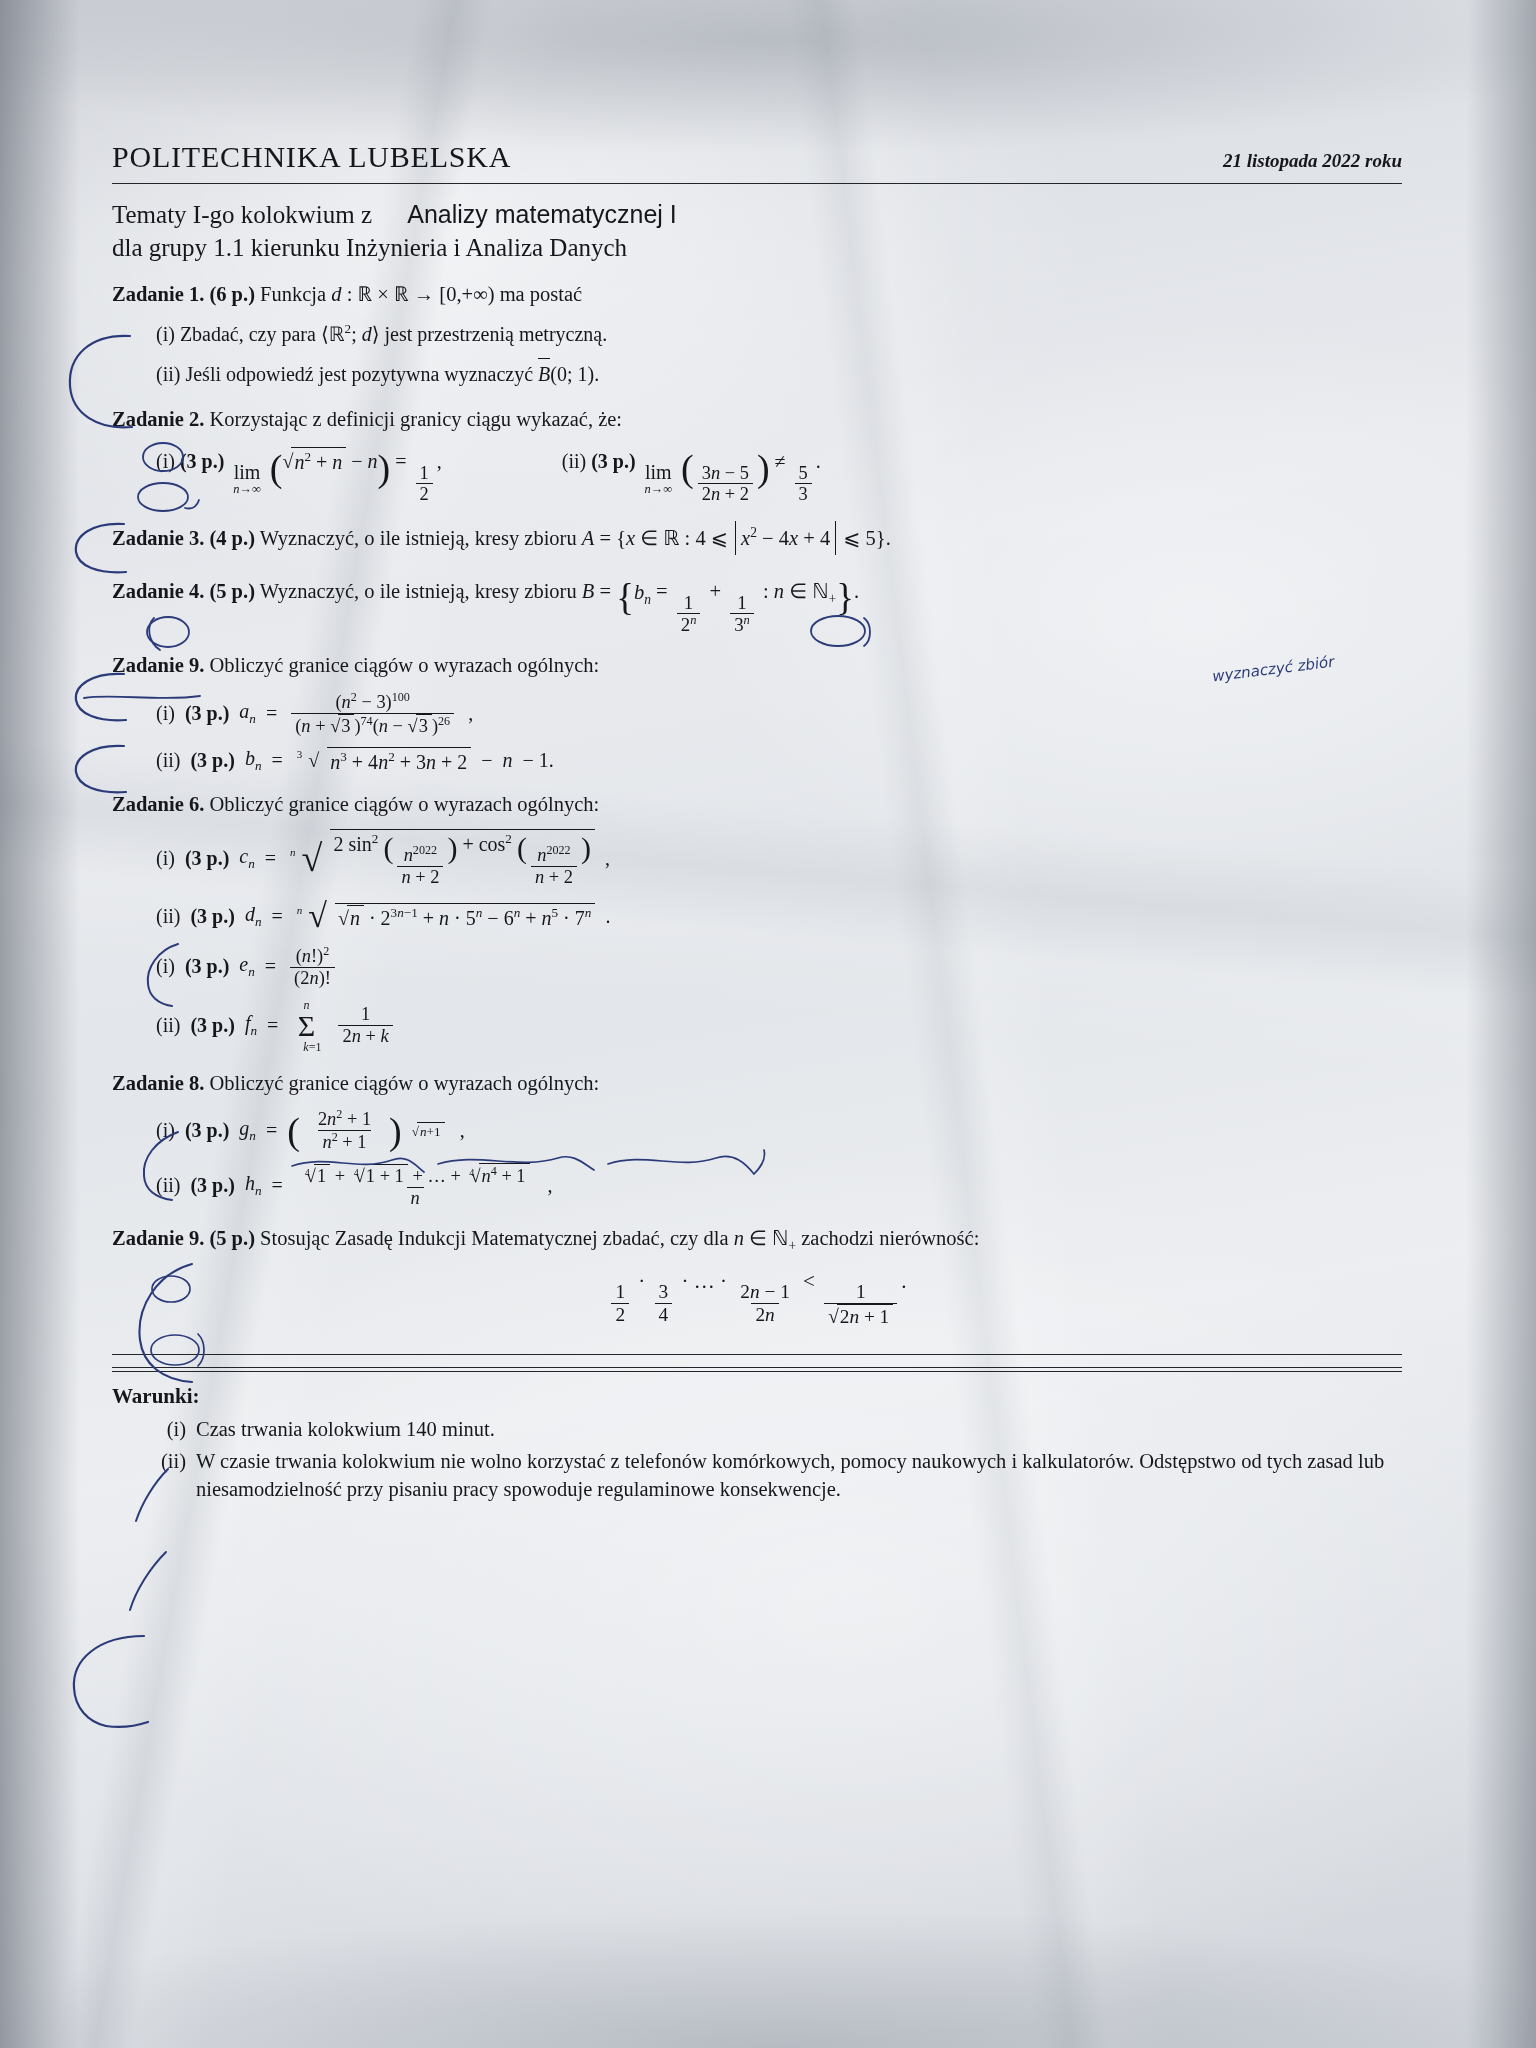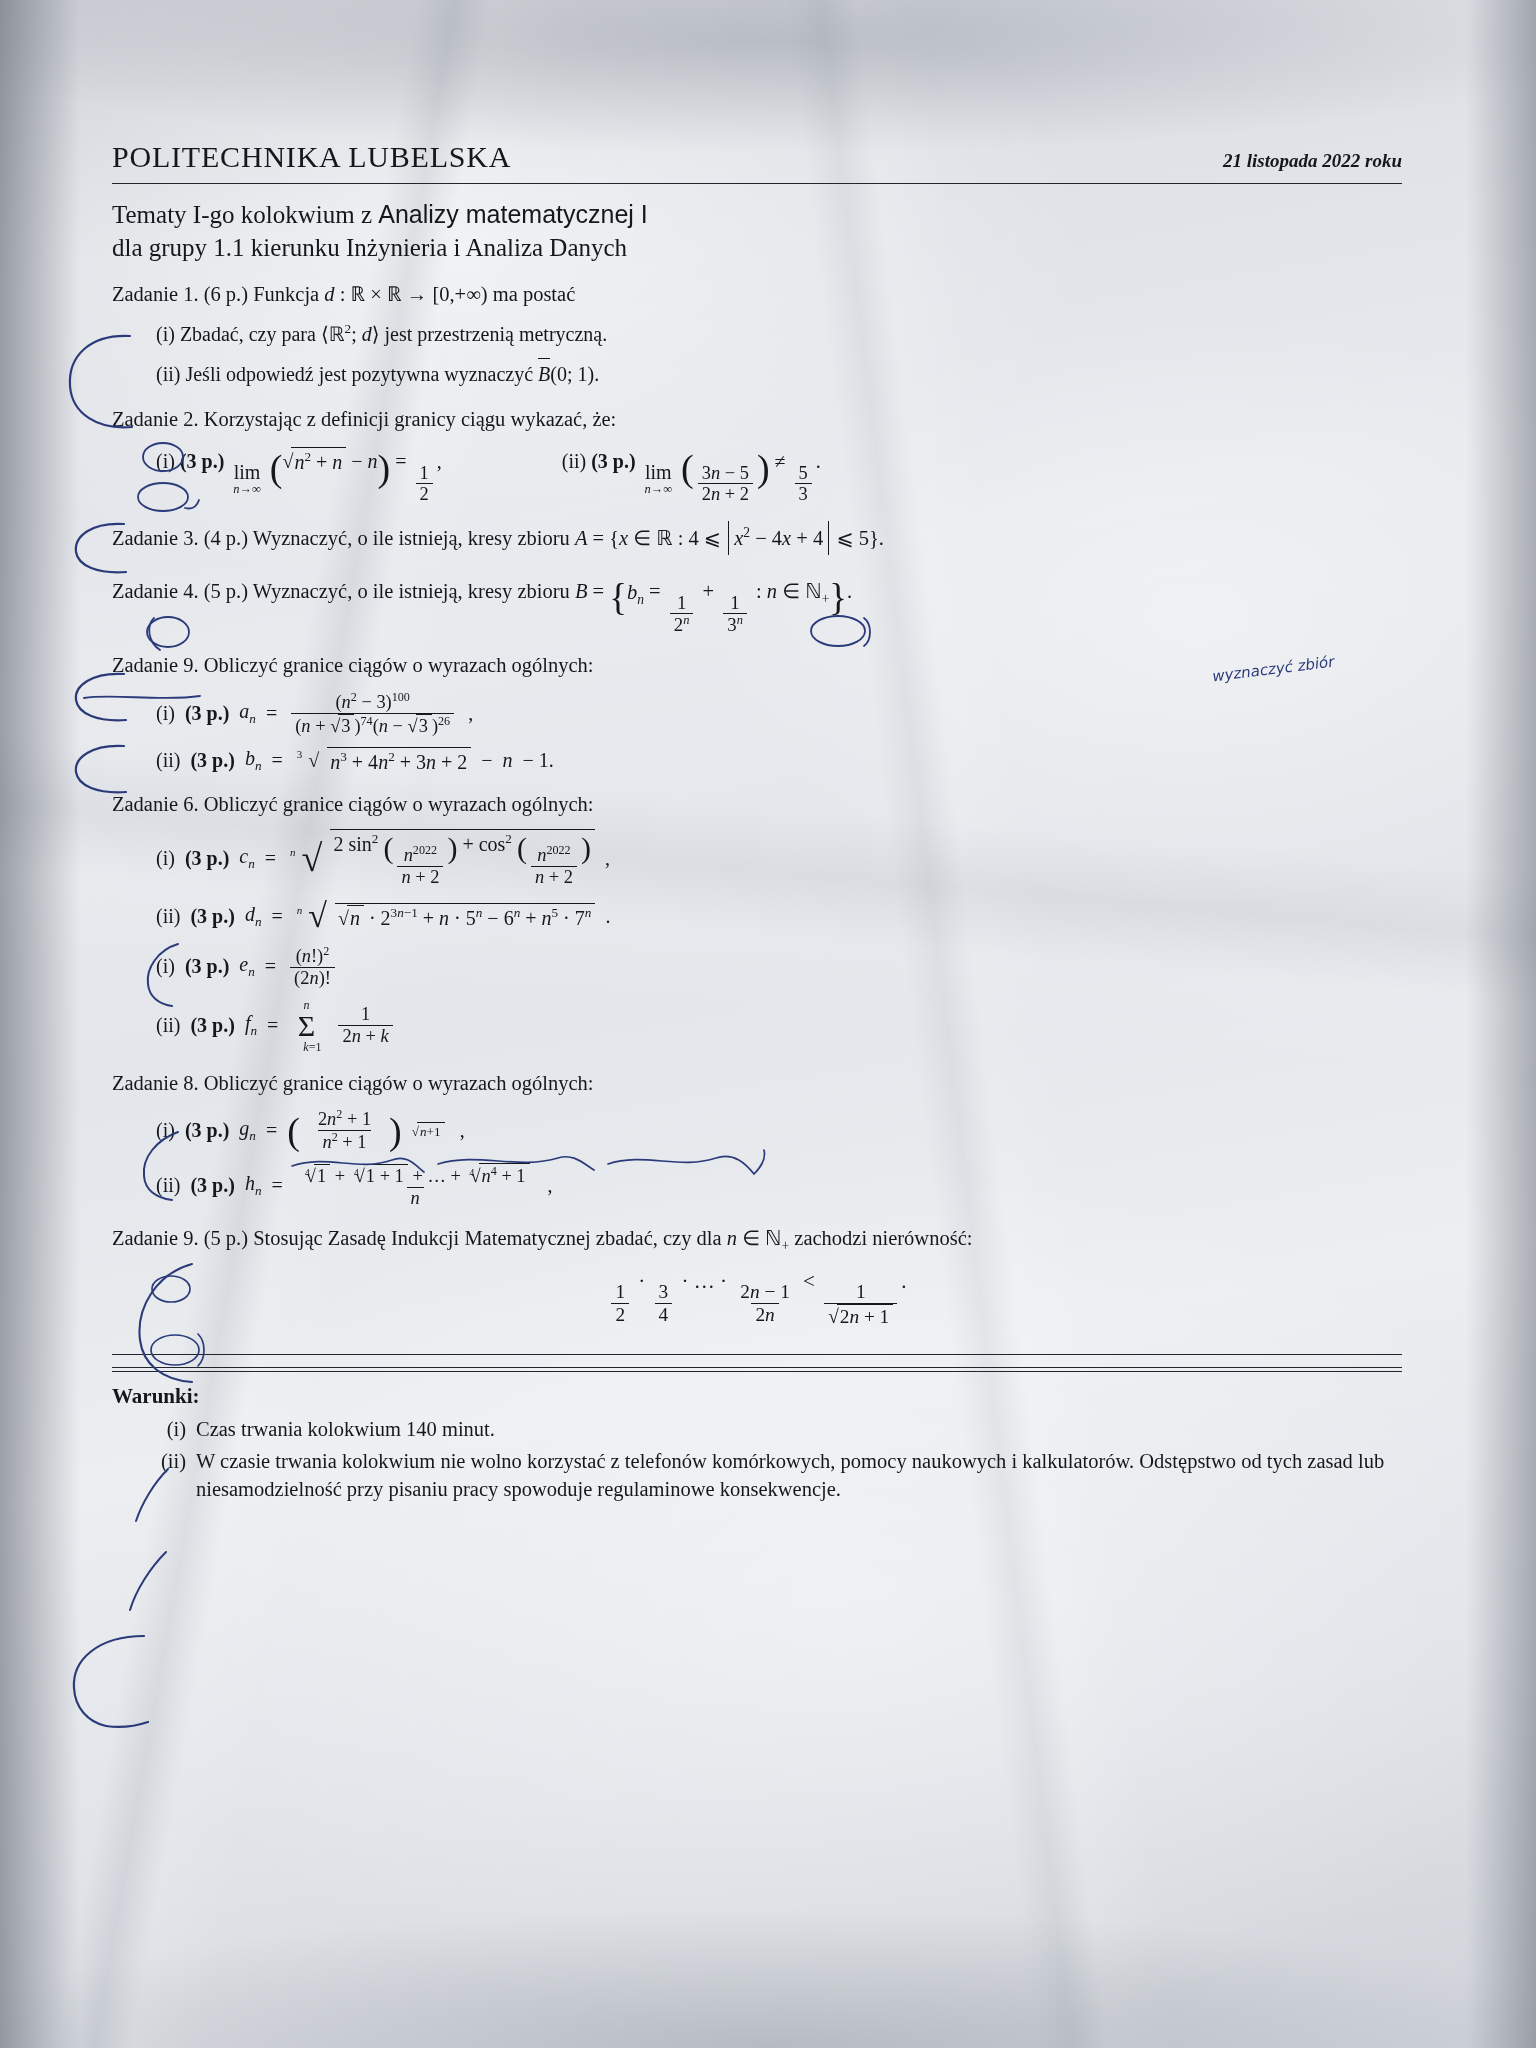--- a/index.html
+++ b/index.html
@@ -90,29 +90,29 @@
     border-bottom: 1.4px solid #22252b;
     height: 3px;
     margin: 12px 0;
   }
 
   .title {
     margin-top: 14px;
     font-size: 25px;
     line-height: 1.3;
   }
-  .title .sans { font-family: "Liberation Sans", sans-serif; }
+  .title .sans { font-family: "Liberation Sans", sans-serif; margin-left: 29px; }
   .title .ital { font-family: "Liberation Serif", serif; }
 
   .task {
     margin-top: 16px;
     font-size: 20.5px;
     line-height: 1.45;
   }
-  .task b { font-weight: normal; }
+  .task b { font-weight: bold; }
   .sub {
     margin-top: 9px;
     padding-left: 44px;
     font-size: 20px;
     line-height: 1.5;
   }
   .eqline {
     text-align: center;
     margin: 10px 0 6px 0;
     font-size: 21px;

